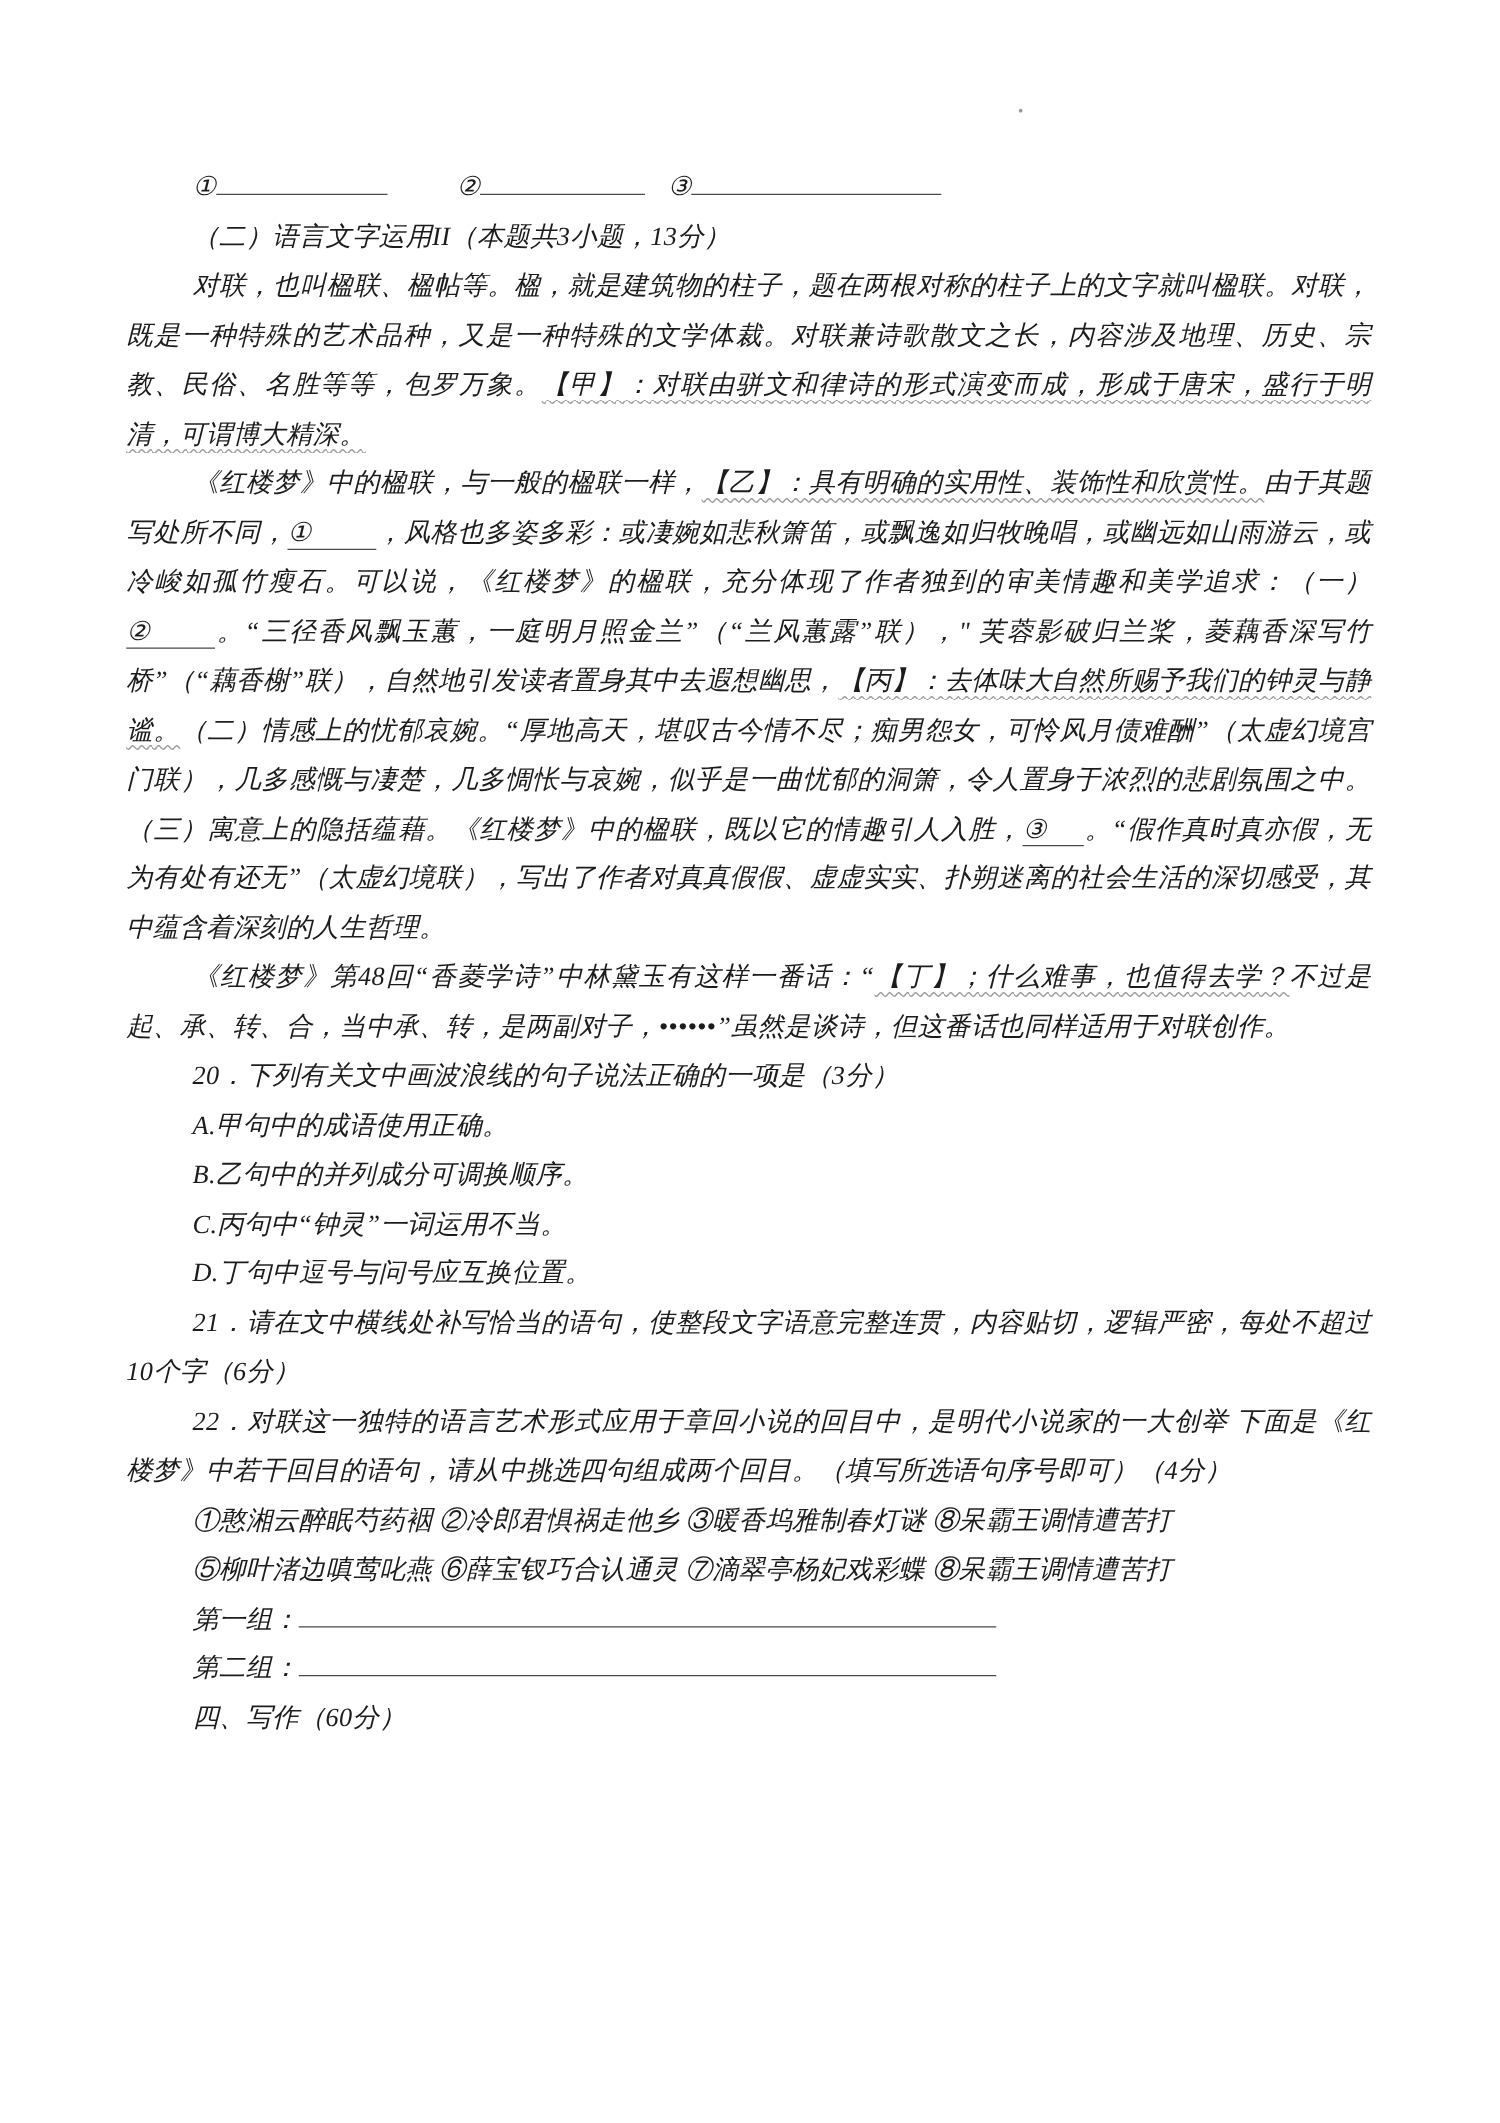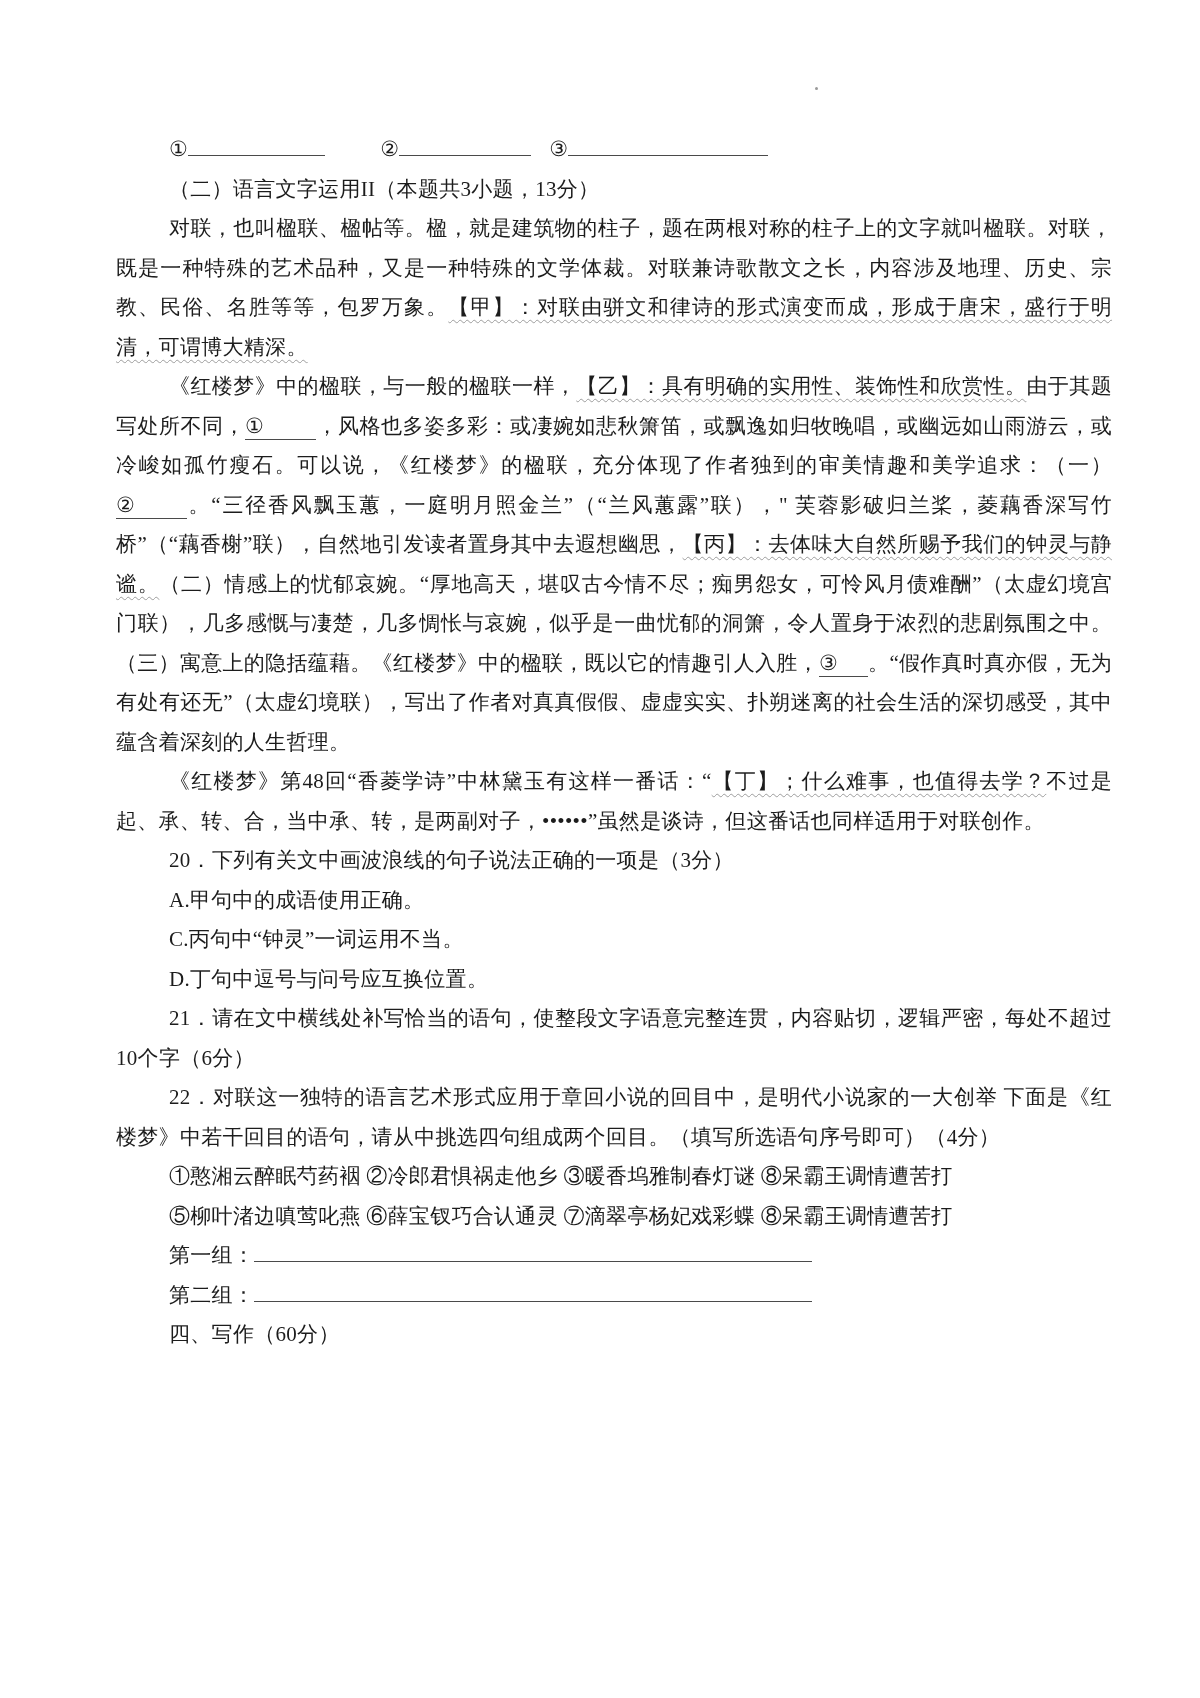--- a/index.html
+++ b/index.html
@@ -7,27 +7,28 @@
     position:relative;
     width:1200px;
     height:1698px;
     background:#ffffff;
     overflow:hidden;
     font-family:"Liberation Serif","DejaVu Serif",serif;
     color:#1c1c1c;
   }
   .content{
     position:absolute;
-    left:116px;
+    left:101px;
     top:130px;
     width:996px;
     font-size:21px;
     line-height:39.5px;
     text-align:justify;
     letter-spacing:0.3px;
+    font-style:italic;
   }
   .content p{
     margin:0;
     text-indent:53px;
   }
   .wavy{
     text-decoration-line:underline;
     text-decoration-style:wavy;
     text-decoration-color:#9d9d9d;
     text-decoration-thickness:1px;
@@ -73,20 +74,21 @@
 
 
     <p><span>对联，也叫楹联、楹帖等。楹，就是建筑物的柱子，题在两根对称的柱子上的文字就叫楹联。对联，既是一种特殊的艺术品种，又是一种特殊的文学体裁。对联兼诗歌散文之长，内容涉及地理、历史、宗教、民俗、名胜等等，包罗万象。</span><span class="wavy">【甲】：对联由骈文和律诗的形式演变而成，形成于唐宋，盛行于明清，可谓博大精深。</span></p>
 
     <p><span>《红楼梦》中的楹联，与一般的楹联一样，</span><span class="wavy">【乙】：具有明确的实用性、装饰性和欣赏性。</span><span>由于其题写处所不同，</span><span class="iblank" style="padding-right:52px;">①</span><span>，风格也多姿多彩：或凄婉如悲秋箫笛，或飘逸如归牧晚唱，或幽远如山雨游云，或冷峻如孤竹瘦石。可以说，《红楼梦》的楹联，充分体现了作者独到的审美情趣和美学追求：（一）</span><span class="iblank" style="padding-right:52px;">②</span><span>。“三径香风飘玉蕙，一庭明月照金兰”（“兰风蕙露”联），" 芙蓉影破归兰桨，菱藕香深写竹桥”（“藕香榭”联），自然地引发读者置身其中去遐想幽思，</span><span class="wavy">【丙】：去体味大自然所赐予我们的钟灵与静谧。</span><span>（二）情感上的忧郁哀婉。“厚地高天，堪叹古今情不尽；痴男怨女，可怜风月债难酬”（太虚幻境宫门联），几多感慨与凄楚，几多惆怅与哀婉，似乎是一曲忧郁的洞箫，令人置身于浓烈的悲剧氛围之中。（三）寓意上的隐括蕴藉。《红楼梦》中的楹联，既以它的情趣引人入胜，</span><span class="iblank" style="padding-right:30px;">③</span><span>。“假作真时真亦假，无为有处有还无”（太虚幻境联），写出了作者对真真假假、虚虚实实、扑朔迷离的社会生活的深切感受，其中蕴含着深刻的人生哲理。</span></p>
 
     <p><span>《红楼梦》第48回“香菱学诗”中林黛玉有这样一番话：“</span><span class="wavy">【丁】；什么难事，也值得去学？</span><span>不过是起、承、转、合，当中承、转，是两副对子，••••••”虽然是谈诗，但这番话也同样适用于对联创作。</span></p>
 
     <p><span>20．下列有关文中画波浪线的句子说法正确的一项是（3分）</span></p>
     <p><span>A.甲句中的成语使用正确。</span></p>
+    <p><span>B.乙句中的并列成分可调换顺序。</span></p>
     <p><span>C.丙句中“钟灵”一词运用不当。</span></p>
     <p><span>D.丁句中逗号与问号应互换位置。</span></p>
 
     <p><span>21．请在文中横线处补写恰当的语句，使整段文字语意完整连贯，内容贴切，逻辑严密，每处不超过10个字（6分）</span></p>
 
     <p><span>22．对联这一独特的语言艺术形式应用于章回小说的回目中，是明代小说家的一大创举 下面是《红楼梦》中若干回目的语句，请从中挑选四句组成两个回目。（填写所选语句序号即可）（4分）</span></p>
     <p><span>①憨湘云醉眠芍药裀 ②冷郎君惧祸走他乡 ③暖香坞雅制春灯谜 ⑧呆霸王调情遭苦打</span></p>
     <p><span>⑤柳叶渚边嗔莺叱燕 ⑥薛宝钗巧合认通灵 ⑦滴翠亭杨妃戏彩蝶 ⑧呆霸王调情遭苦打</span></p>
 
     <p><span>第一组：</span><span class="blank" style="width:558px;"></span></p>

